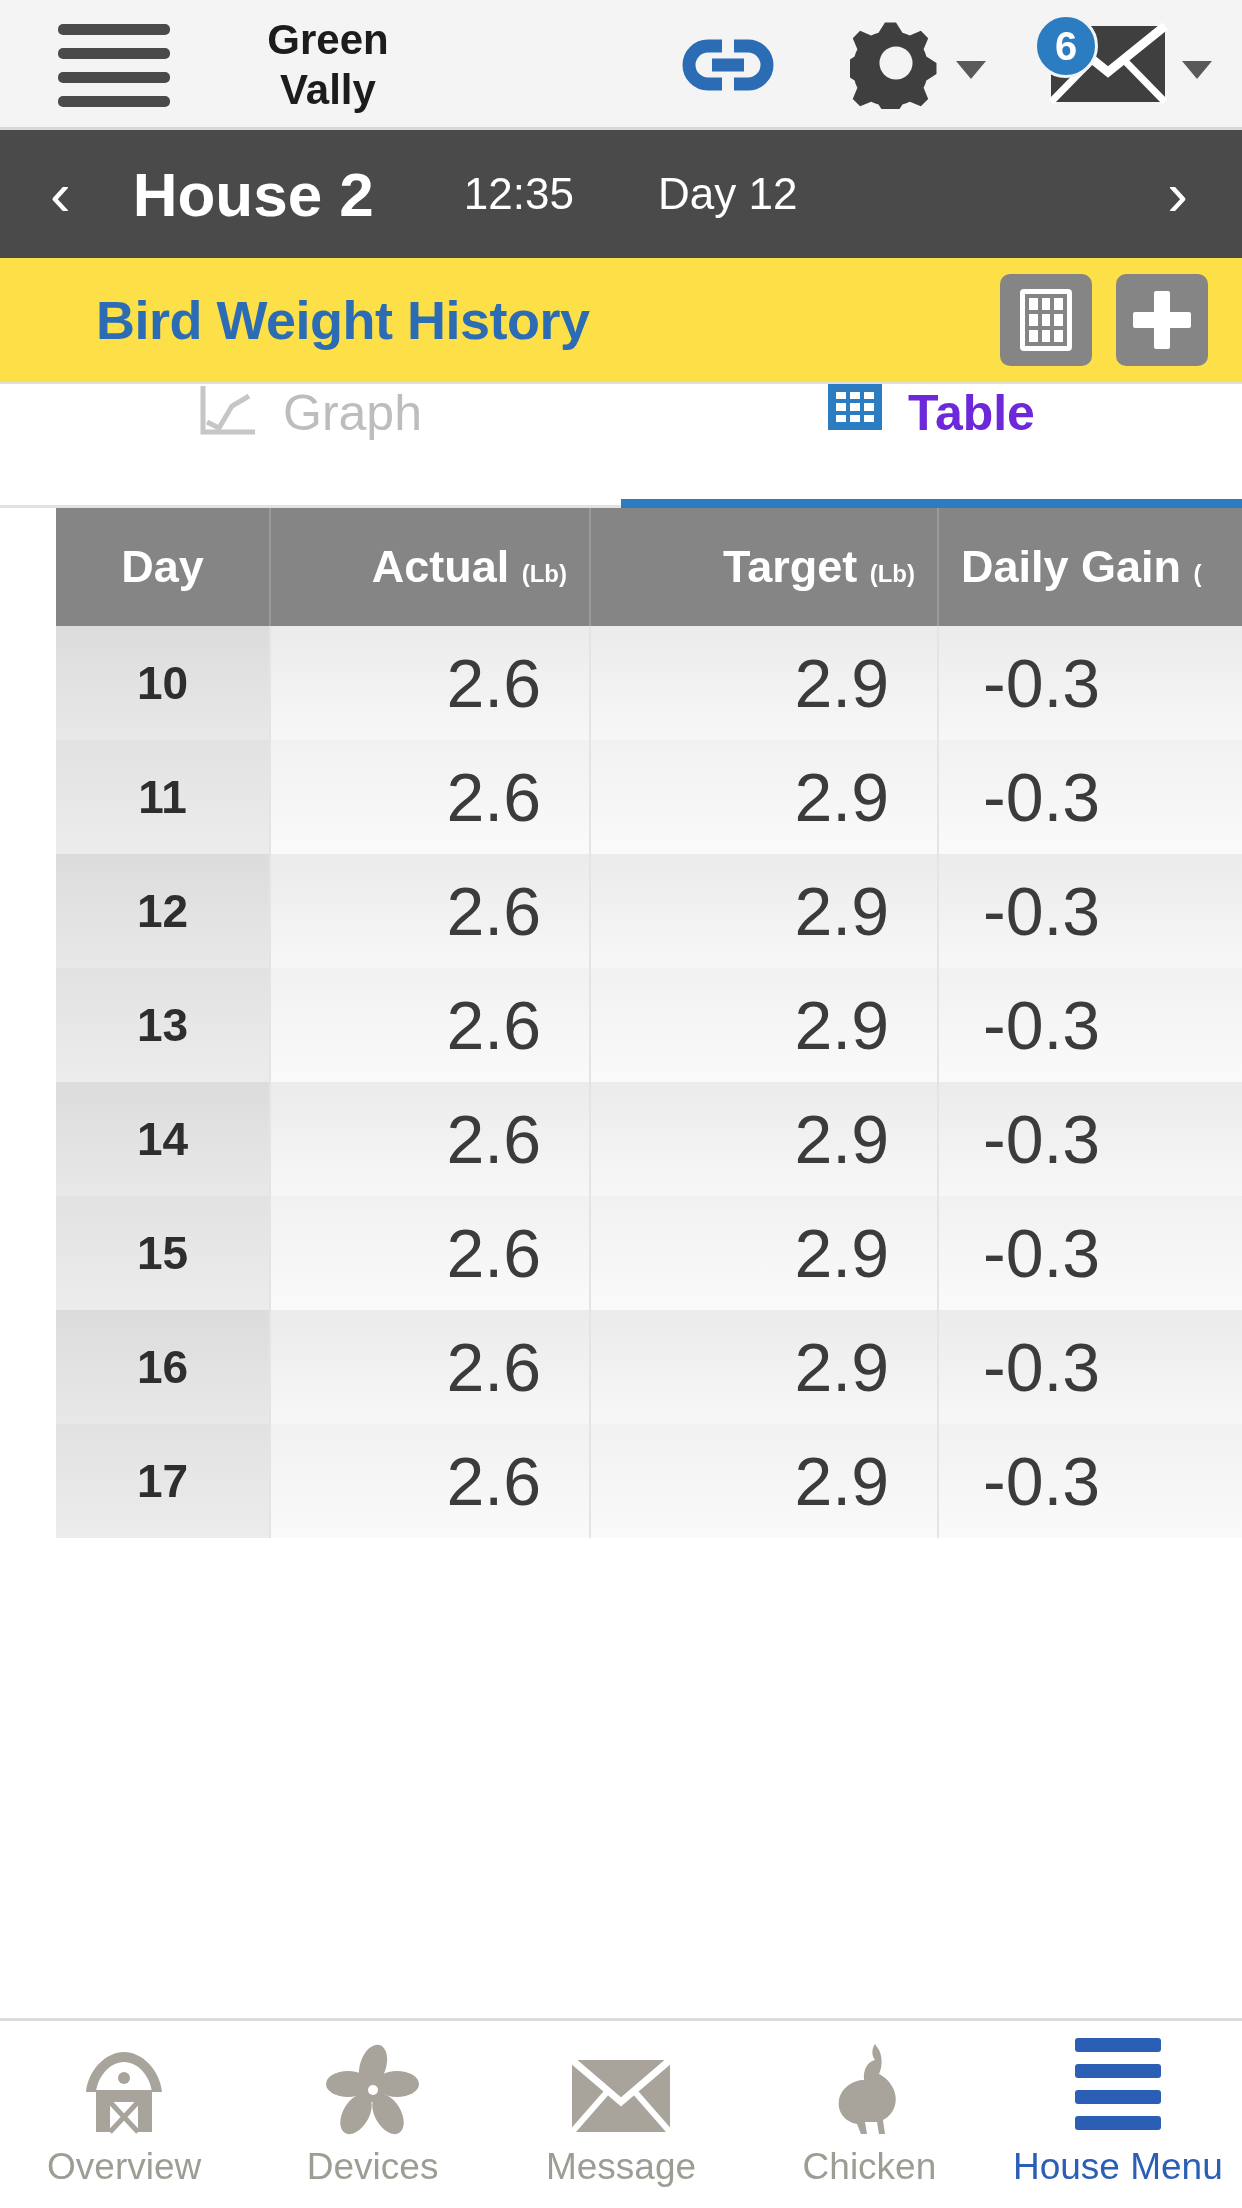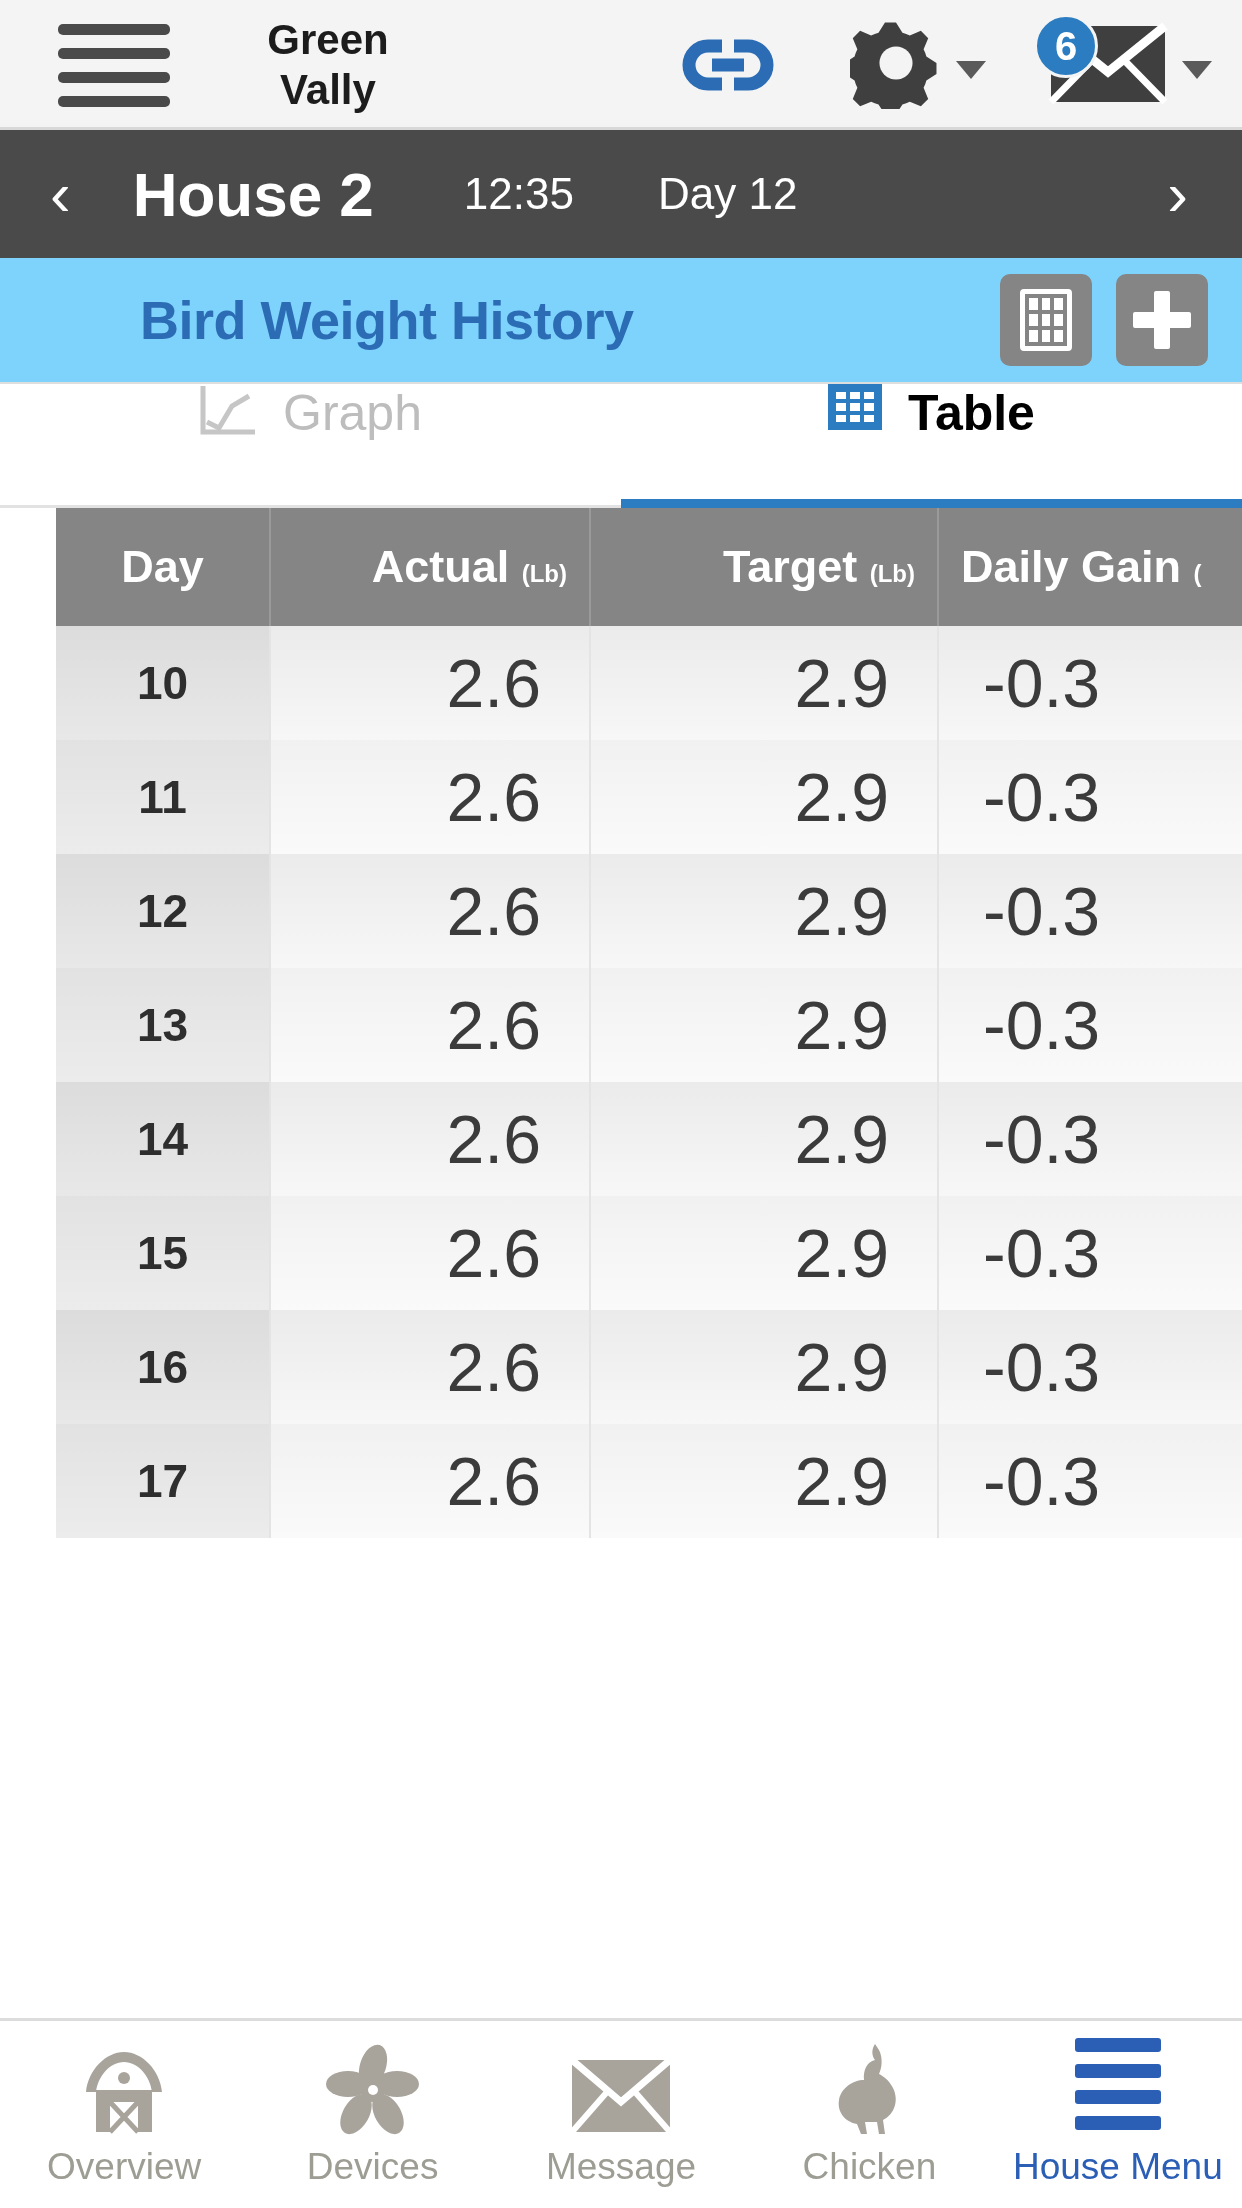--- a/index.html
+++ b/index.html
@@ -94,25 +94,24 @@
   }
   .house-day {
     font-size: 44px; font-weight: 500;
     margin-left: 84px;
   }
 
   
   .panel-head {
     height: 126px;
     flex: 0 0 126px;
-    background: #7dd3fc;
+    background: #fde047;
     display: flex; align-items: center;
     position: relative;
     border-bottom: 2px solid #dedede;
-    padding-left: 44px;
   }
   .panel-title {
     margin-left: 96px;
     font-size: 54px; font-weight: bold;
     color: #2b6cb5;
     letter-spacing: -0.5px;
   }
   .panel-actions {
     margin-left: auto; margin-right: 34px;
     display: flex; gap: 24px;
@@ -145,21 +144,21 @@
     border-bottom: 3px solid #e2e2e2;
   }
   .tab {
     flex: 1 1 50%;
     display: flex; align-items: flex-start; justify-content: center;
     gap: 26px;
     font-size: 50px;
     position: relative;
   }
   .tab.inactive { color: #bdbdbd; }
-  .tab.active { color: #000000; font-weight: bold; }
+  .tab.active { color: #6d28d9; font-weight: bold; }
   .tab.active::after {
     content: ""; position: absolute; left: 0; right: 0; bottom: -3px;
     height: 9px; background: #2b7cc0;
   }
   .tbl-glyph {
     width: 54px; height: 46px;
     border: 5px solid #2b7cc0;
     display: grid; grid-template-columns: 1fr 1fr 1fr; grid-template-rows: 1fr 1fr 1fr;
     gap: 4px; padding: 3px; background: #2b7cc0;
   }

